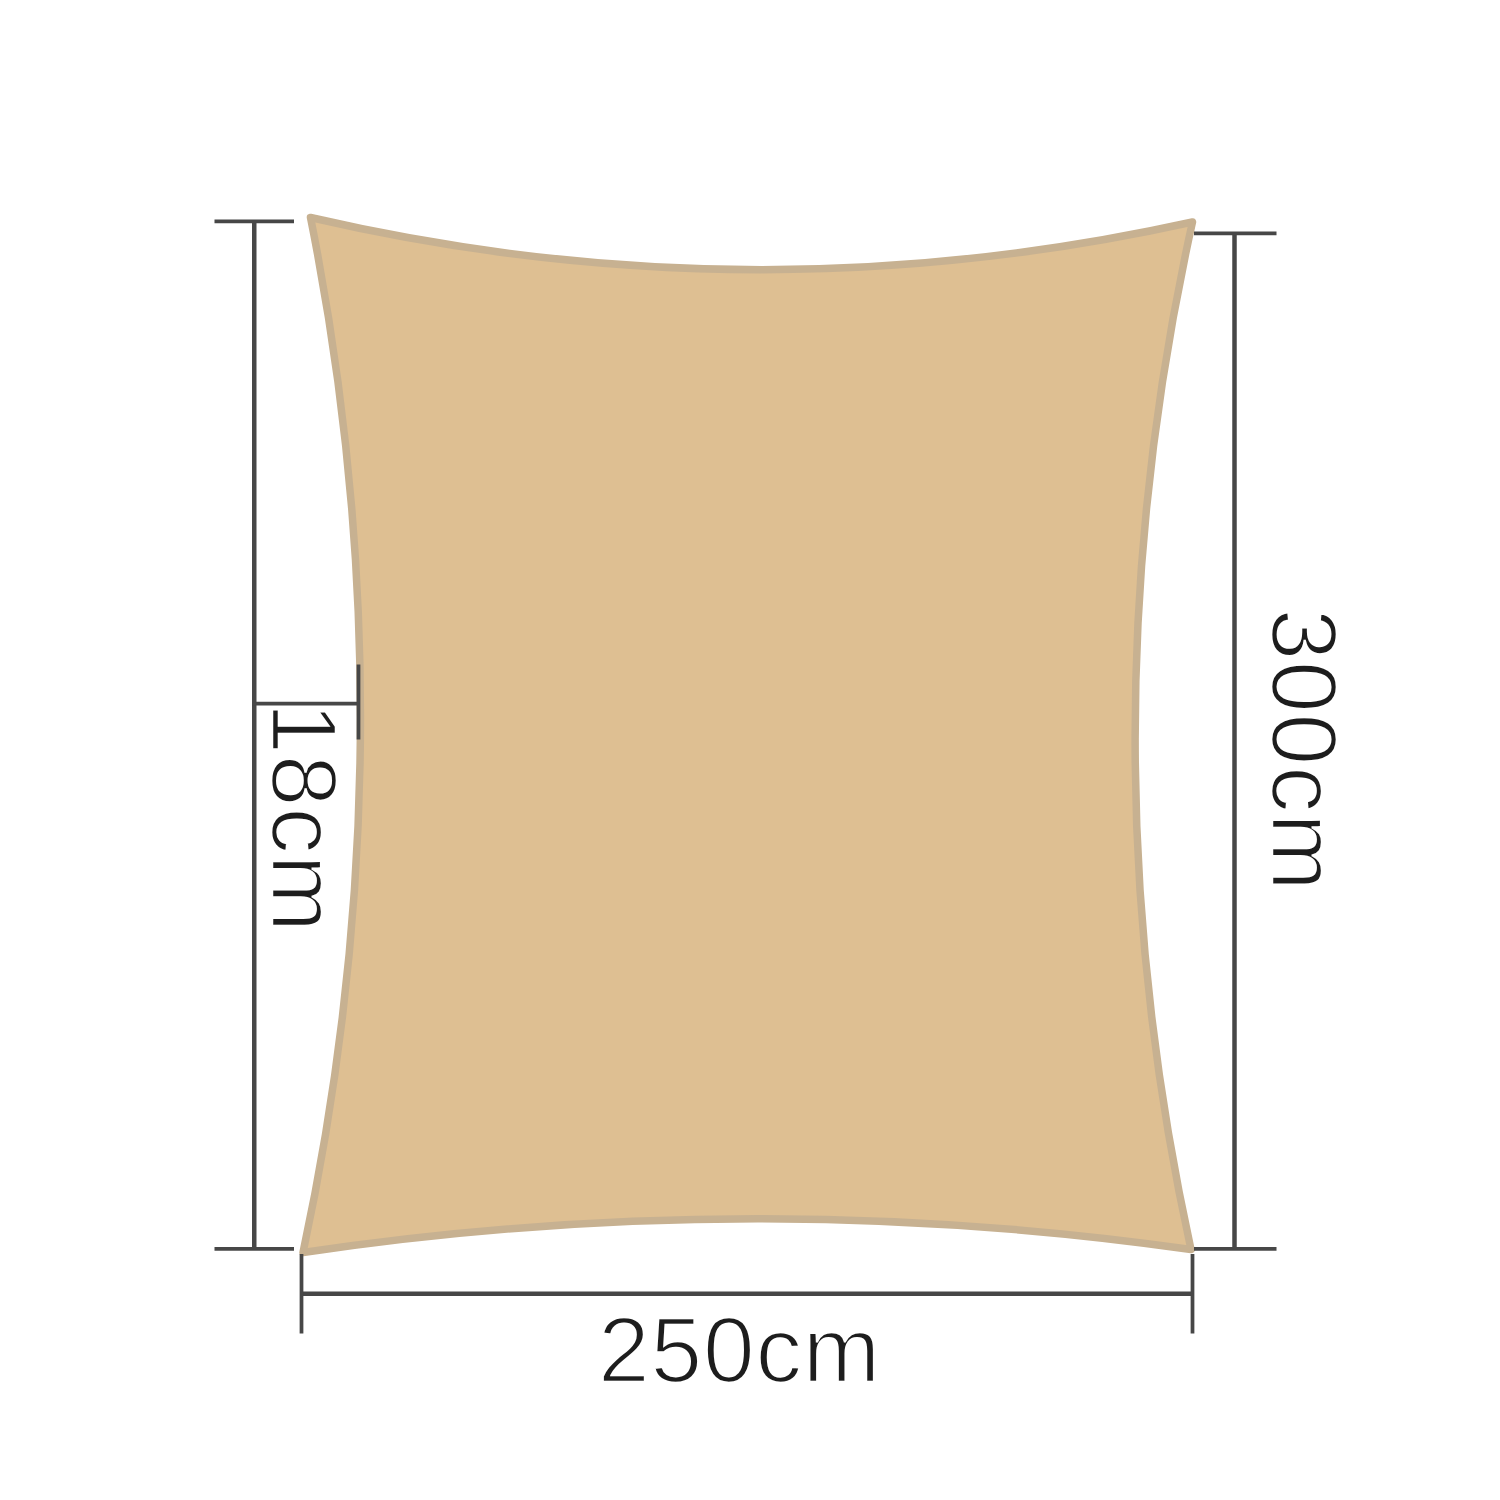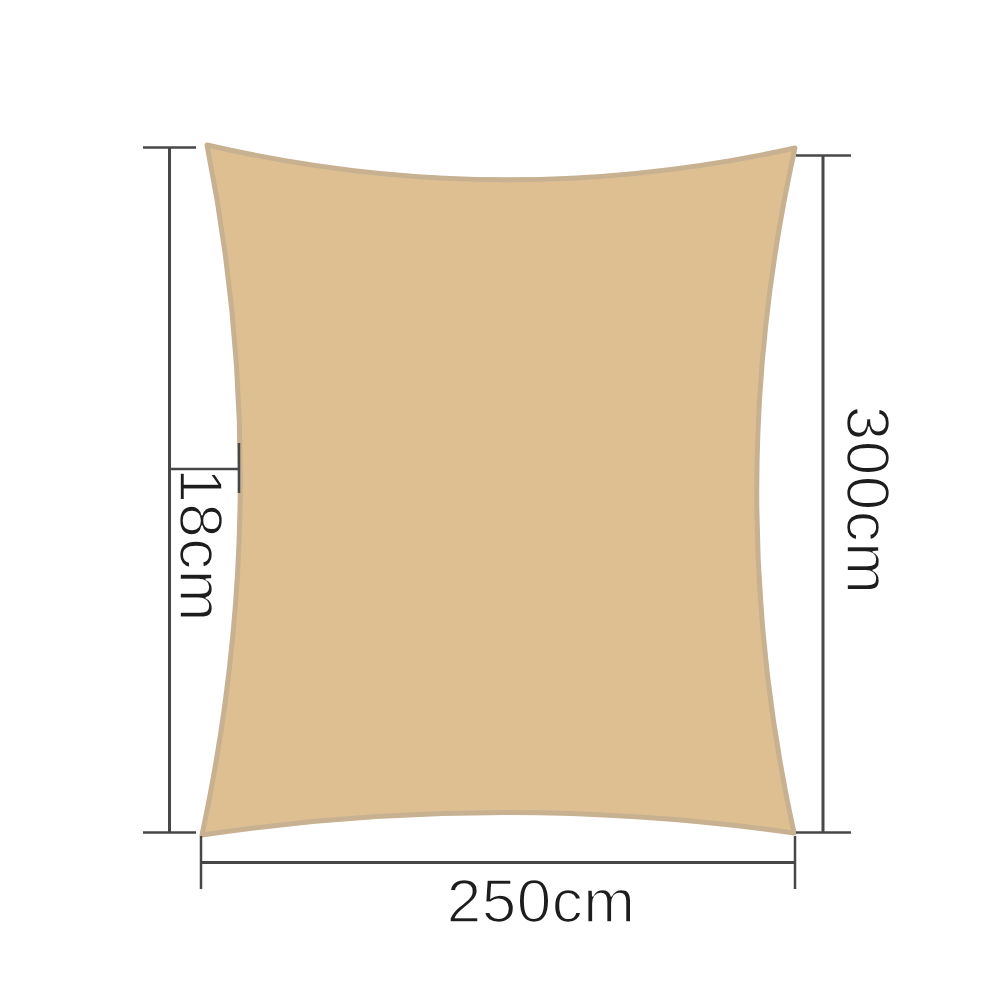--- a/index.html
+++ b/index.html
@@ -29,21 +29,21 @@
     line-height: 1;
     white-space: nowrap;
     -webkit-text-stroke: 1.6px #ffffff;
   }
   .dim-label.rotated-cw {
     transform: translate(-50%, -50%) rotate(90deg);
   }
   .dim-label.horizontal {
     transform: translate(-50%, -50%);
   }
-  #label-width  { left: 541px; top: 901px; }
+  #label-width  { left: 493px; top: 901px; }
   #label-height { left: 868px; top: 500px; }
   #label-sag    { left: 201px; top: 545px; }
 </style>
 </head>
 <body>
 
 <div class="canvas">
 
   <svg class="diagram-svg" width="1000" height="1000" viewBox="0 0 1000 1000">
 

